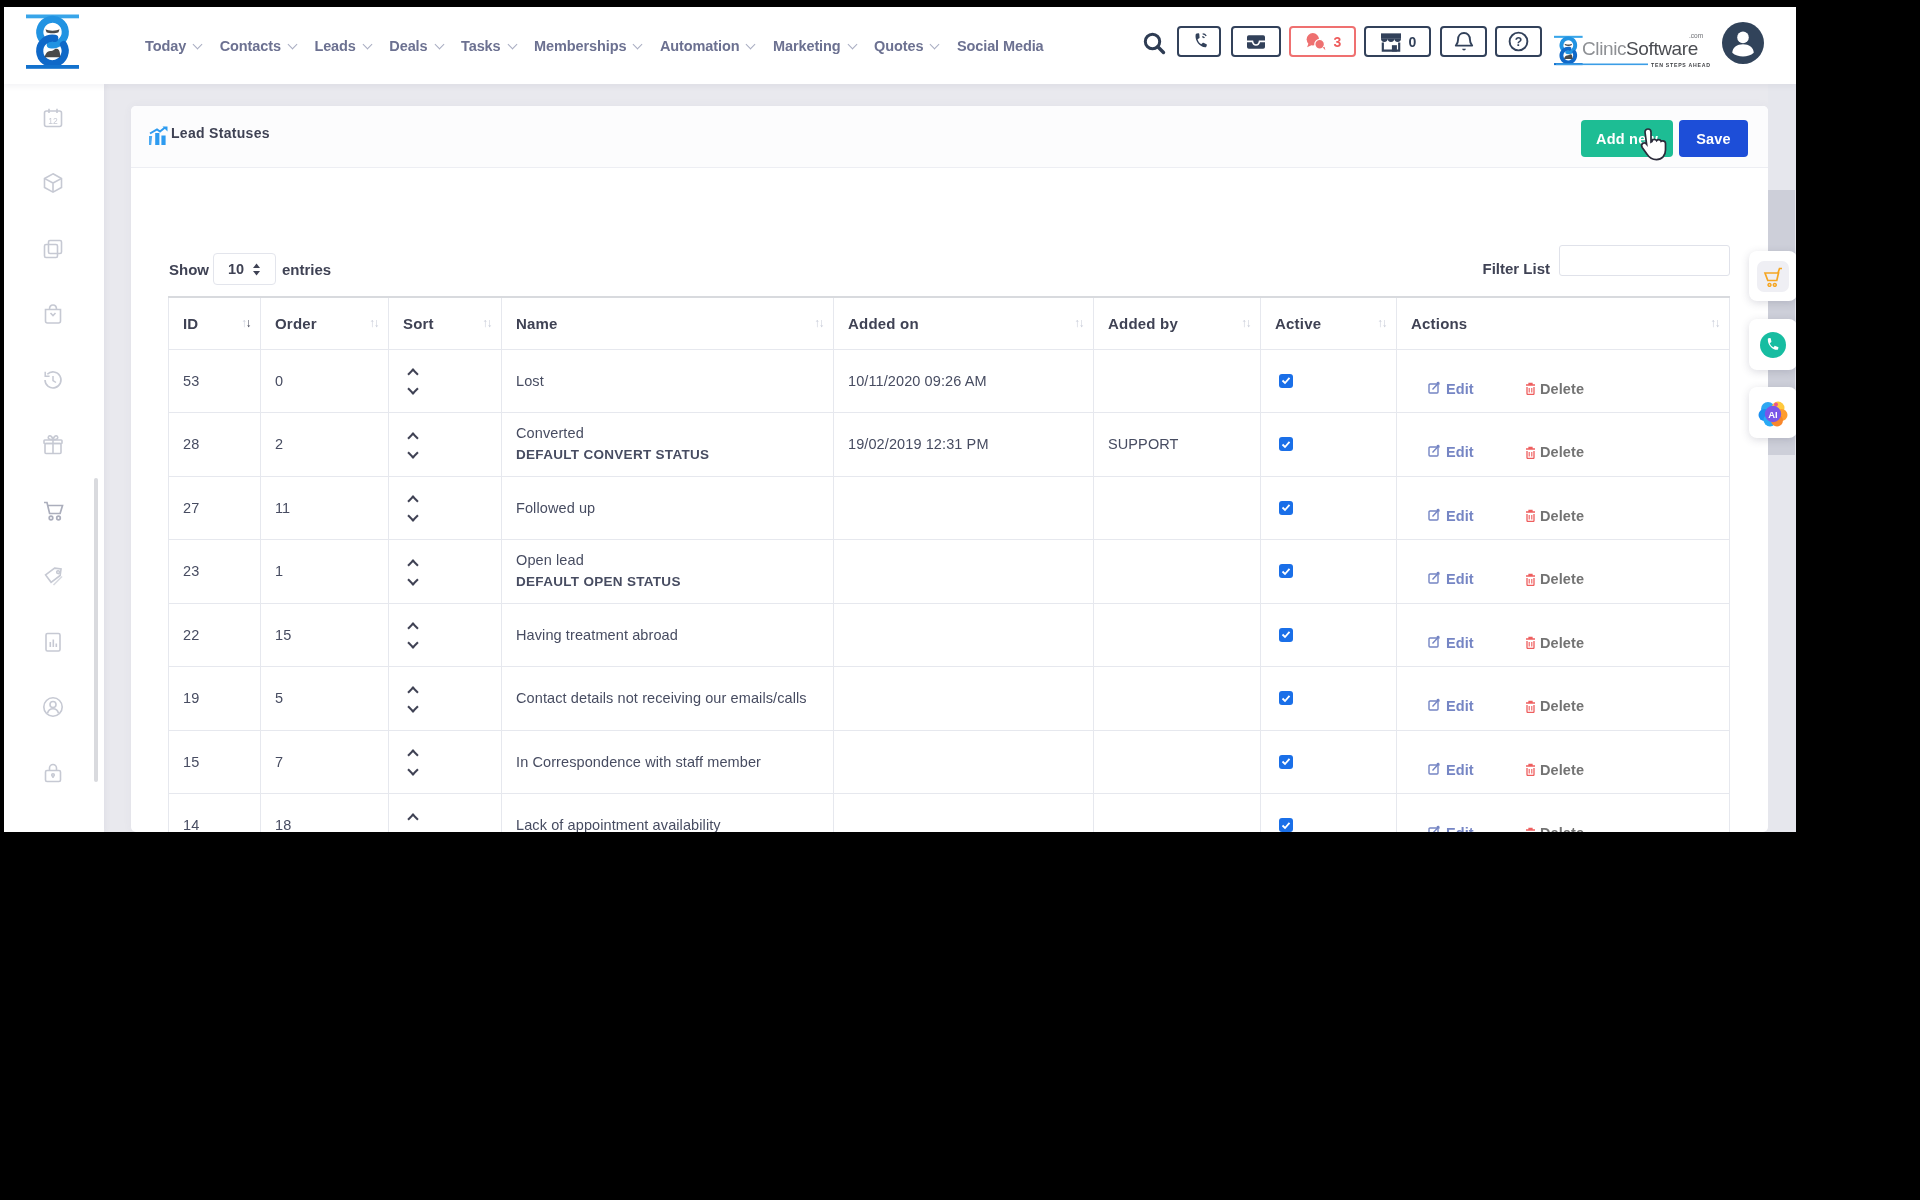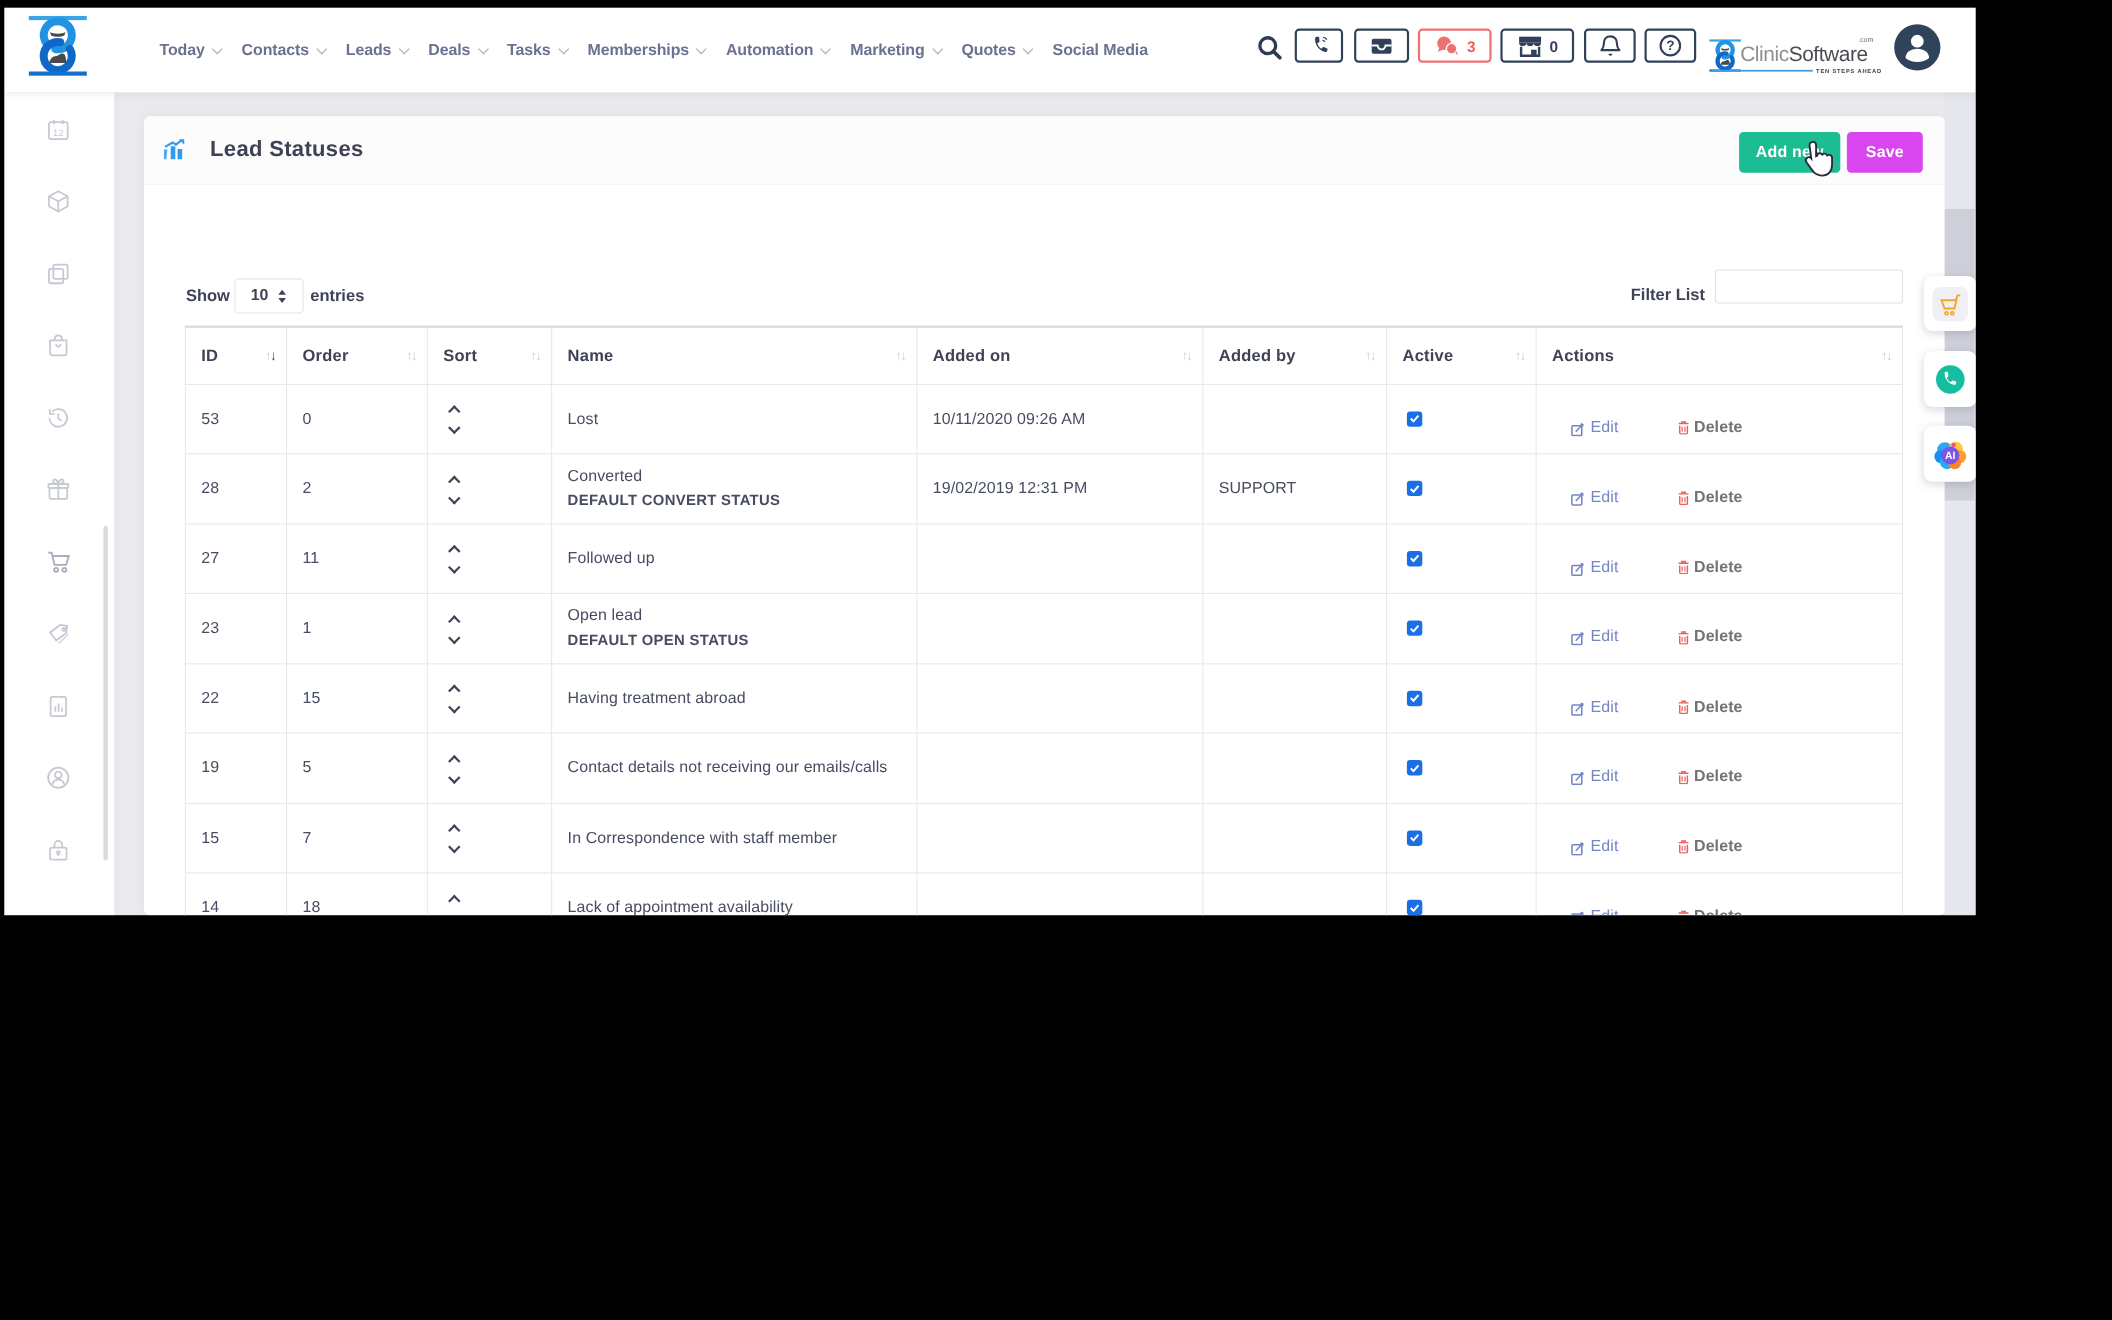--- a/index.html
+++ b/index.html
@@ -14,41 +14,41 @@
 .nbtn{position:absolute;top:19px;height:31px;border:2px solid #32415a;border-radius:4px;background:#fff;display:flex;align-items:center;justify-content:center;gap:6px;color:#32415a;font-weight:bold;font-size:14px}
 .nbtn.red{border-color:#ef7070;color:#ef5c5c}
 #avatar{position:absolute;left:1718px;top:15px;width:42px;height:42px;border-radius:50%;background:#31435a}
 
 #side{position:absolute;left:0;top:77px;width:100px;height:748px;background:#fff;box-shadow:2px 0 5px rgba(80,80,120,.05);z-index:4}
 .sic{position:absolute;left:37px}
 #sbar{position:absolute;left:90px;top:394px;width:4px;height:304px;background:#d9dade;border-radius:2px}
 
 #card{position:absolute;left:127px;top:99px;width:1637px;height:726px;background:#fff;border-radius:5px;box-shadow:0 0 10px rgba(80,80,120,.05)}
 #chead{position:absolute;left:0;top:0;width:100%;height:62px;background:#fcfcfd;border-bottom:1px solid #edeef3;border-radius:5px 5px 0 0}
-#ctitle{position:absolute;left:60px;top:19px;font-size:20px;font-weight:bold;color:#3f4254;letter-spacing:.3px}
+#ctitle{position:absolute;left:40px;top:19px;font-size:14px;font-weight:bold;color:#3f4254;letter-spacing:.3px}
 .btn{position:absolute;top:14px;height:37px;border-radius:4px;color:#fff;font-size:14.5px;font-weight:bold;display:flex;align-items:center;justify-content:center;letter-spacing:.2px}
 #badd{left:1450px;width:92px;background:#1dbd94}
-#bsave{left:1548px;width:69px;background:#d946ef}
+#bsave{left:1548px;width:69px;background:#1d4ed8}
 
 #showrow{position:absolute;left:38px;top:147px;display:flex;align-items:center;color:#3f4254;font-size:15px;font-weight:bold}
 #sel{width:63px;height:32px;border:1px solid #e3e5ec;border-radius:4px;margin:0 6px 0 4px;display:flex;align-items:center;justify-content:center;gap:8px;font-size:14.5px}
 #flabel{position:absolute;left:1273px;top:154px;width:146px;text-align:right;color:#3f4254;font-size:15px;font-weight:bold}
 #finput{position:absolute;left:1428px;top:139px;width:171px;height:31px;border:1px solid #e0e2ea;border-radius:3px;background:#fff}
 
 #tbl{position:absolute;left:37px;top:190px;border-collapse:collapse;table-layout:fixed;width:1561px}
 #tbl th{border:1px solid #e6e8ee;border-top:2px solid #d8dade;height:52px;text-align:left;font-size:15px;color:#3f4254;padding:0 0 0 14px;position:relative;letter-spacing:.2px}
 #tbl td{border:1px solid #e6e8ee;height:63.5px;font-size:14.5px;color:#474c61;padding:0 0 0 14px;letter-spacing:.1px}
 .sarr{position:absolute;right:10px;top:18px;font-size:12px;color:#c9cdd9;letter-spacing:-1.5px}
 .sarr b{color:#3f4254;font-weight:normal}
 .upch,.dnch{width:8px;height:8px;border:solid #3f4254;border-width:0 2.3px 2.3px 0;margin-left:6px}
 .upch{transform:rotate(-135deg);margin-bottom:7px;margin-top:2px}
 .dnch{transform:rotate(45deg)}
 .twoline{line-height:21px}
 .cbx{width:14px;height:14px;background:#1a6fe8;border-radius:3px;margin-left:4px;display:flex;align-items:center;justify-content:center}
-.edit{color:#7585c4;font-weight:normal;position:absolute;display:flex;align-items:flex-end;gap:5px}
+.edit{color:#7585c4;font-weight:bold;position:absolute;display:flex;align-items:flex-start;gap:5px}
 .del{color:#737373;font-weight:bold;position:absolute;display:flex;align-items:center;gap:4px}
 .acell{position:relative}
 
 .fsq{position:absolute;left:1745px;width:48px;height:50px;background:#fff;border-radius:8px;box-shadow:0 2px 8px rgba(60,60,90,.18);display:flex;align-items:center;justify-content:center;z-index:6}
 </style>
 </head>
 <body>
 <div id="app">
   <div id="nav">
     <svg id="biglogo" width="53" height="57" viewBox="0 0 53 57">

